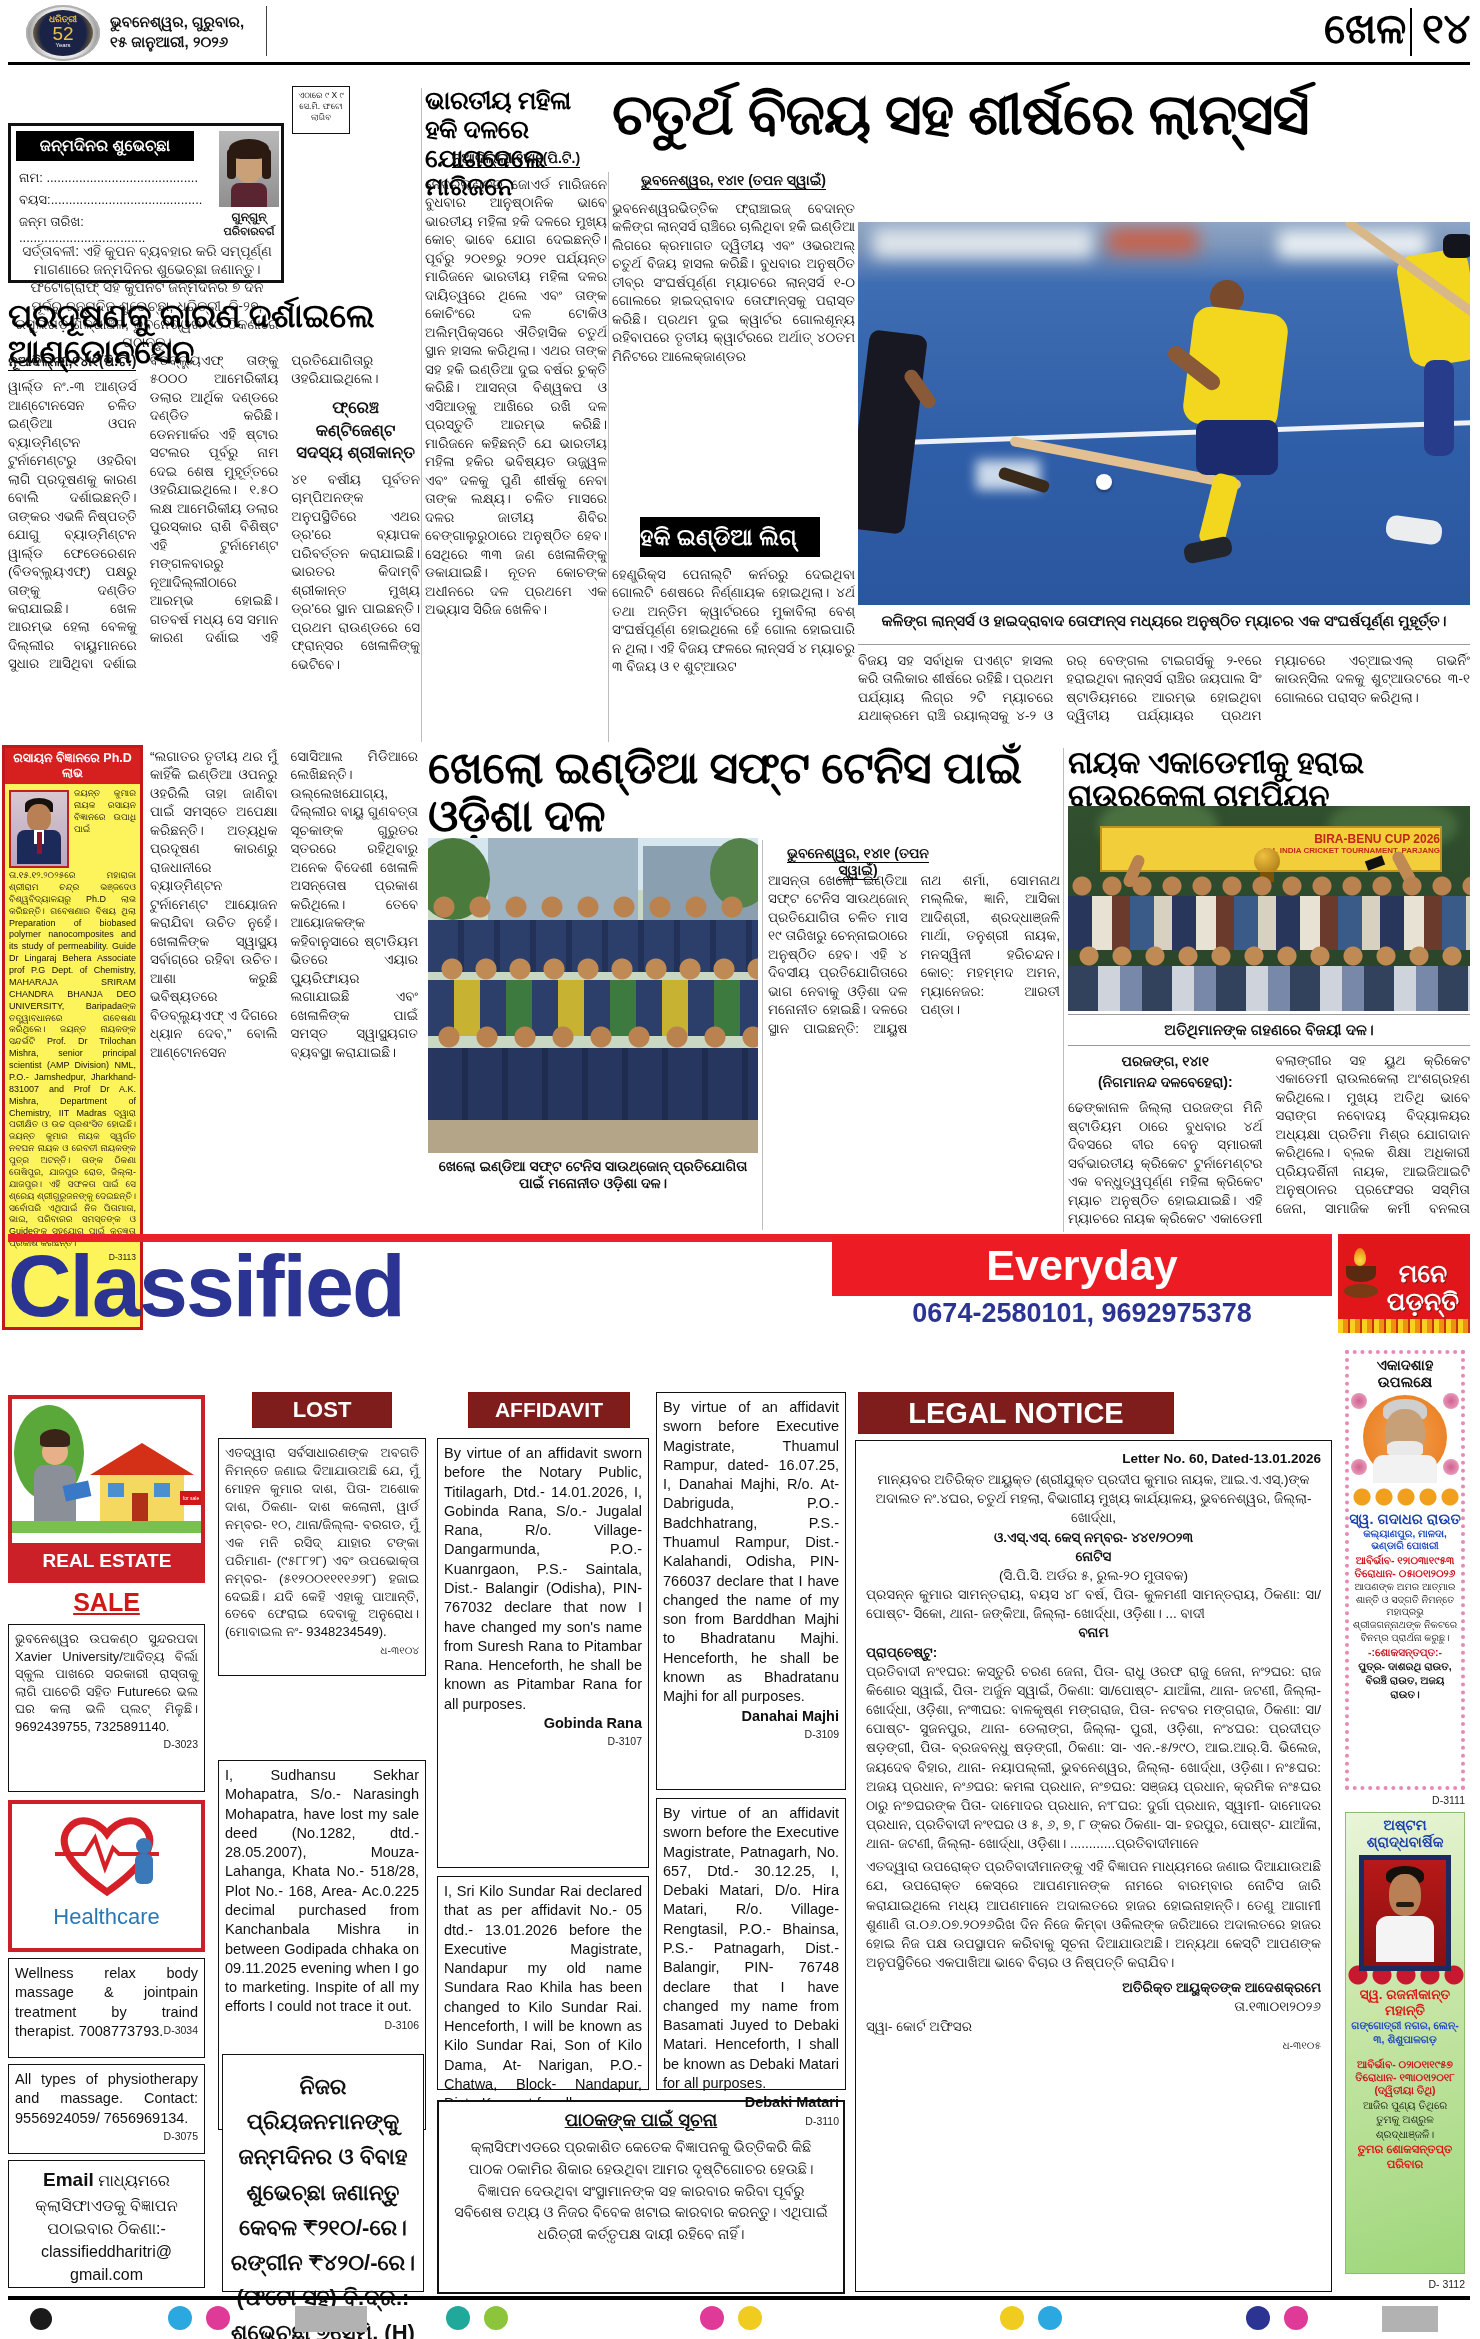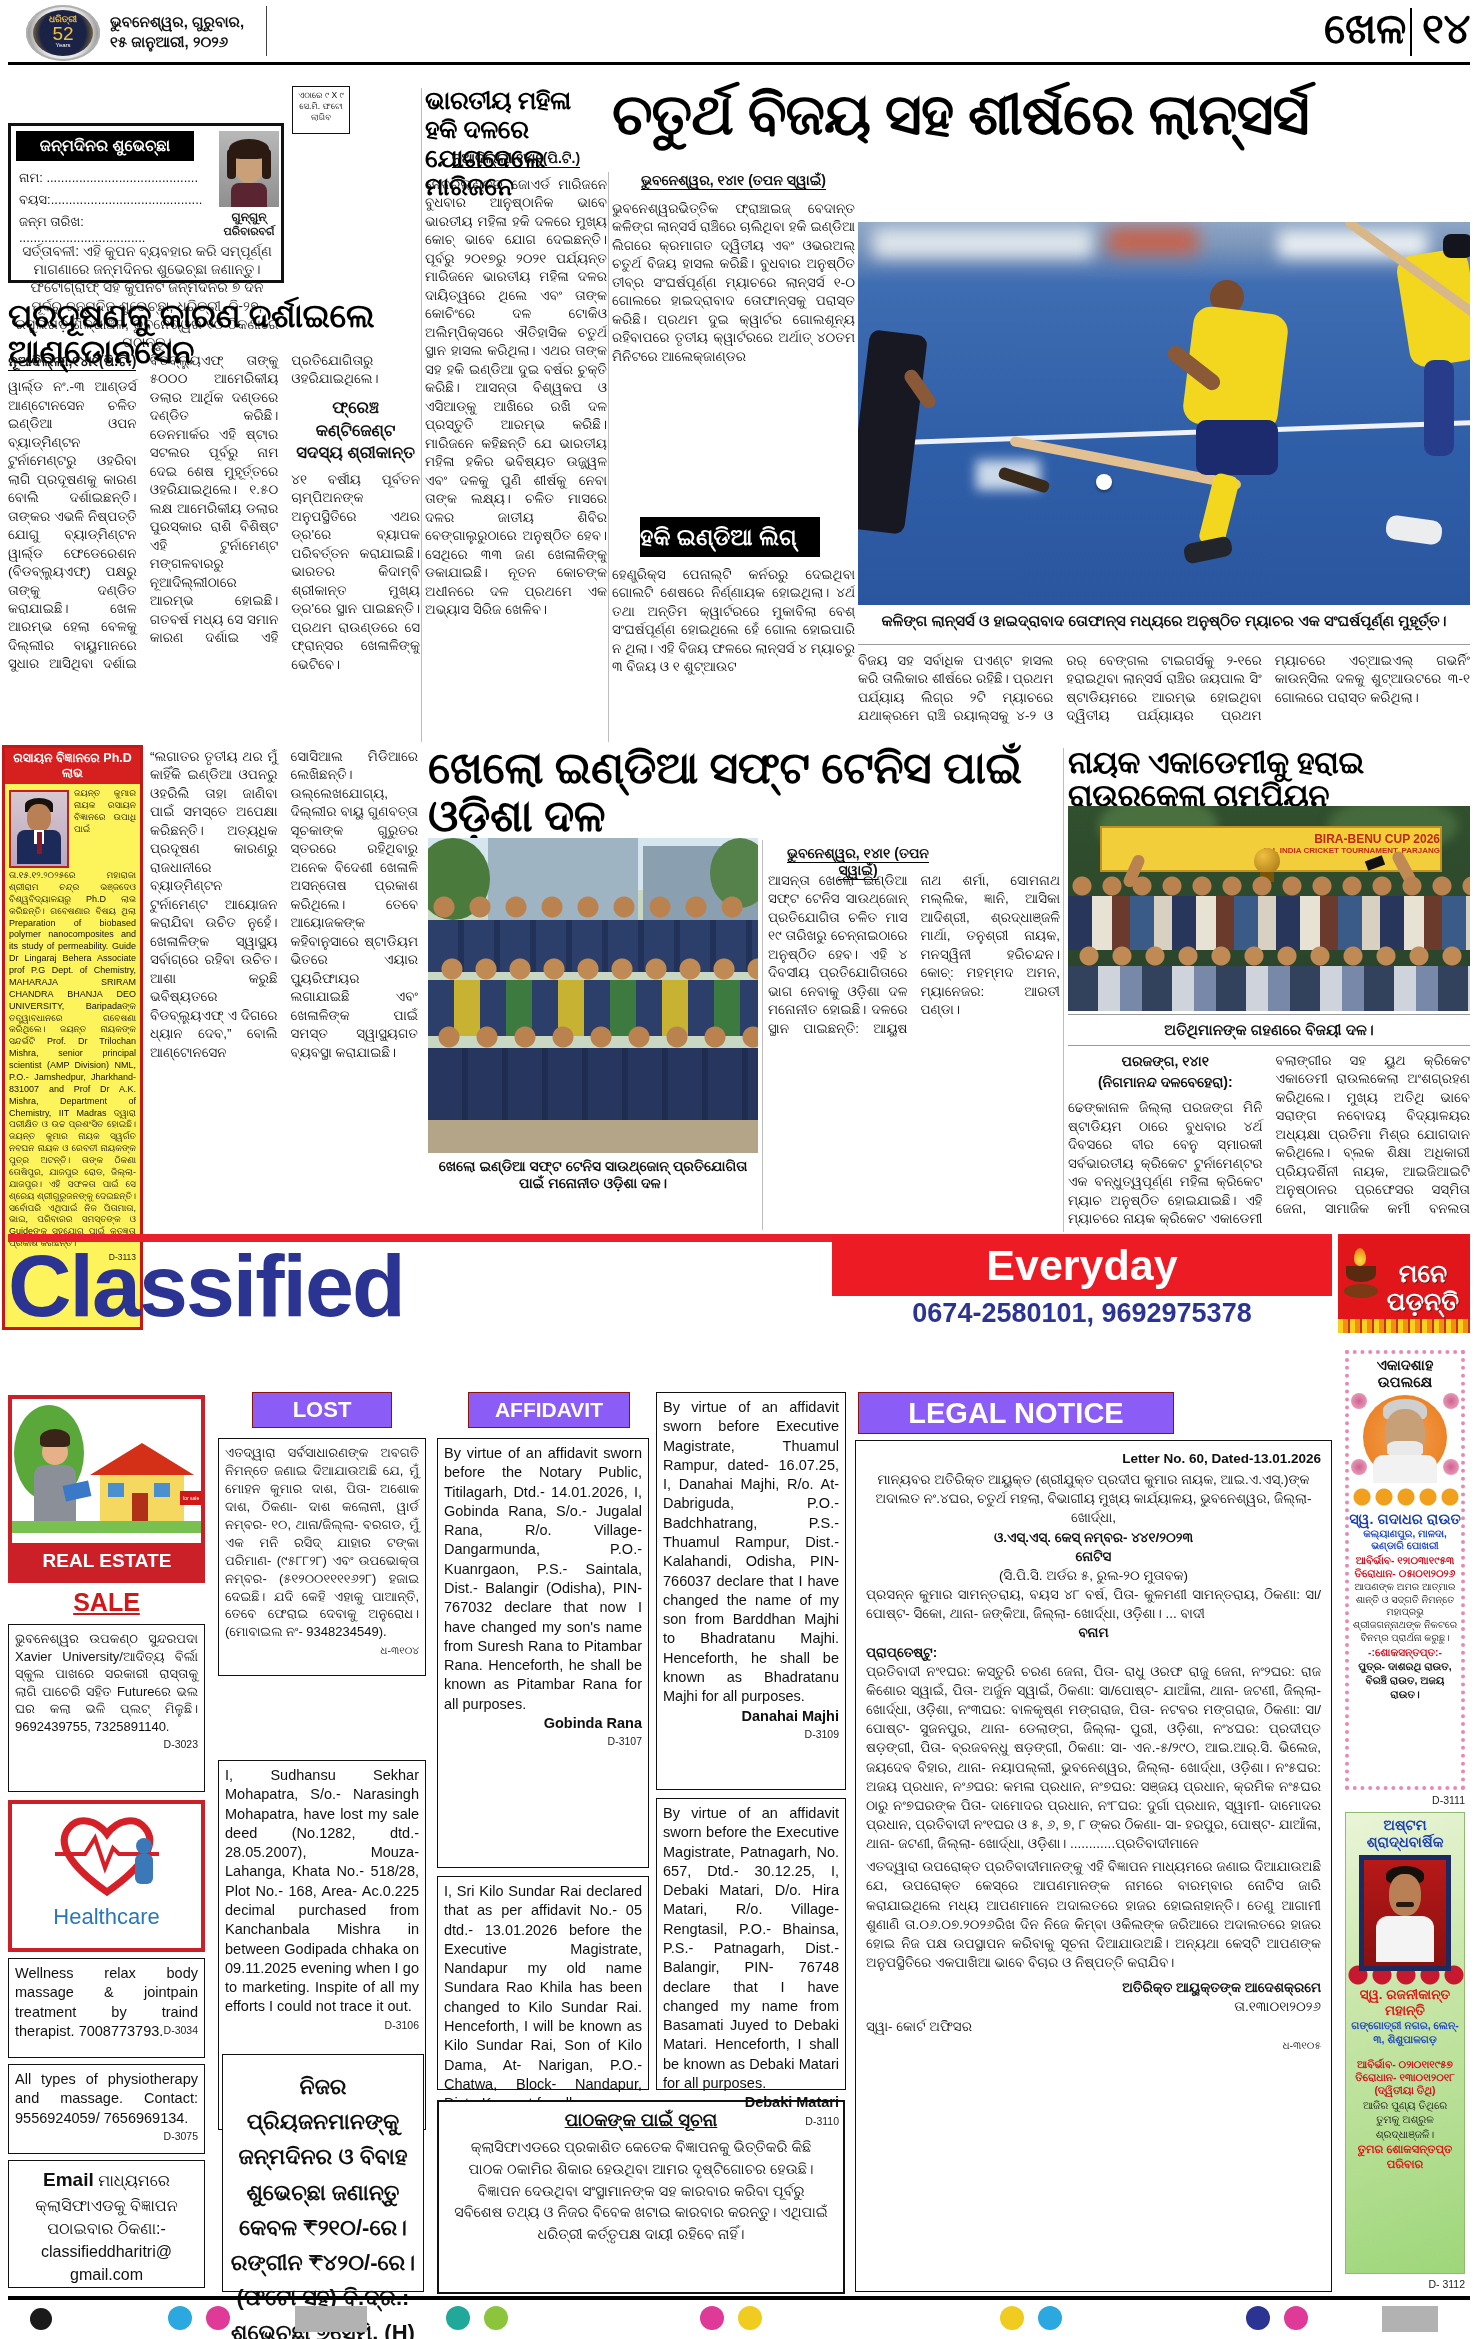--- a/index.html
+++ b/index.html
@@ -9,21 +9,21 @@
   .j{font-size:13.5px;line-height:1.37;text-align:justify}
   .c2{column-count:2;column-gap:13px}
   .c3{column-count:3;column-gap:13px}
   .hd{font-weight:700;color:#000;line-height:1.08;letter-spacing:-.5px}
   .ctr{text-align:center}
   .dlw{text-align:center;font-weight:700;font-size:14px;margin-bottom:7px}
   .dl{border-bottom:1.5px solid #000;padding-bottom:1px}
   .subh{font-weight:700;text-align:center;font-size:16.5px;margin:7px 0}
   .bx1{border:1.5px solid #111;background:#fff;box-sizing:border-box;padding:5px 6px}
   .bx2{border:2.5px solid #111;background:#fff;box-sizing:border-box}
-  .rh{background:#8b5cf6;border:1px solid #8c1212;color:#fff;font-weight:700;text-align:center;box-sizing:border-box}
+  .rh{background:#7f1d1d;border:1px solid #8c1212;color:#fff;font-weight:700;text-align:center;box-sizing:border-box}
   .en{font-size:14.5px;line-height:1.33;text-align:justify}
   .adid{text-align:right;font-size:10.5px;color:#222;margin-top:2px}
   .sig{text-align:right}
   .cap{font-weight:700;font-size:15px;text-align:center}
   .vr{width:1px;background:#bdbdbd}
   .hrl{height:1px;background:#999}
   .b{font-weight:700}
   .heads{background-repeat:repeat-x}
   .dot{border-radius:50%}
 </style>

